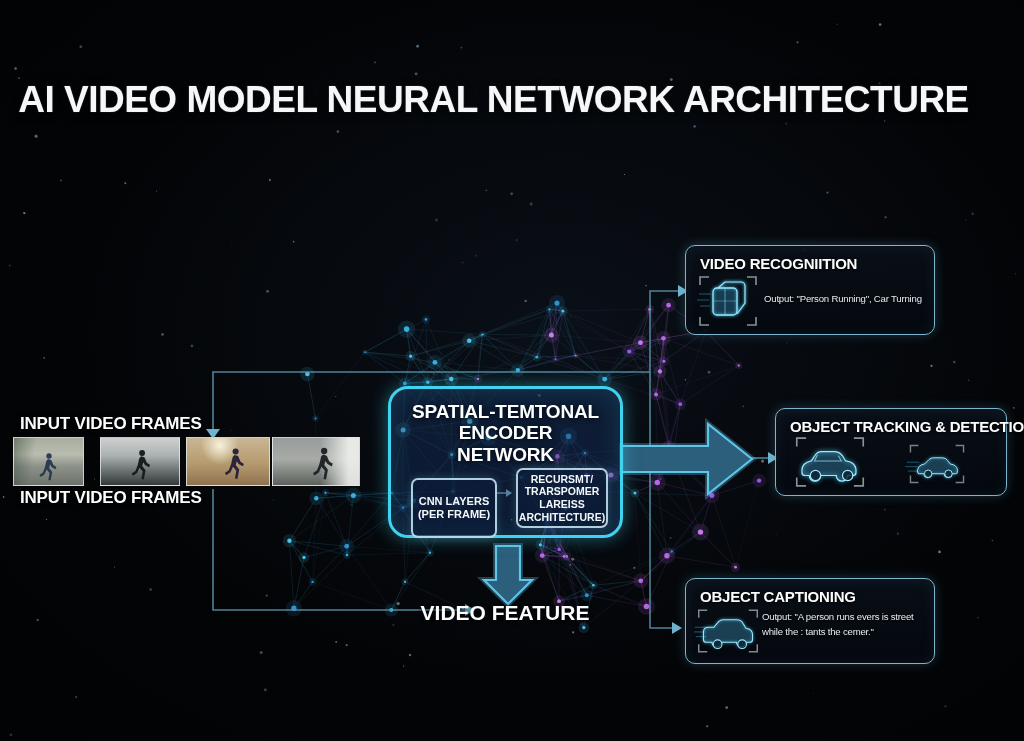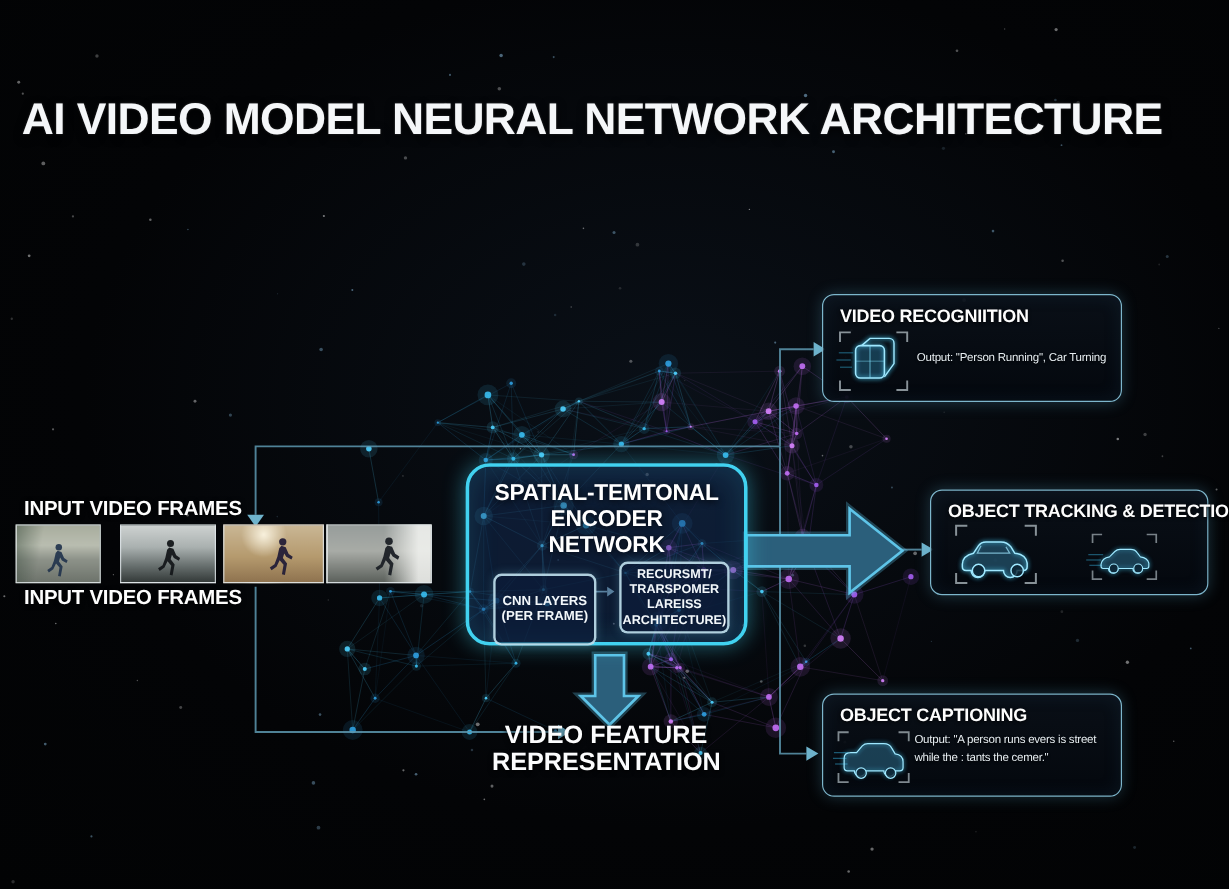--- a/index.html
+++ b/index.html
@@ -864,21 +864,20 @@
         <div>RECURSMT/</div>
         <div>TRARSPOMER</div>
         <div>LAREISS</div>
         <div>ARCHITECTURE)</div>
       </div>
     </div>
   </div>
 
   <div class="feature-label">
     <div>VIDEO FEATURE</div>
-    <div>REPRESENTATION</div>
   </div>
 
   <div class="out-box action-box">
     <div class="box-title">VIDEO RECOGNIITION</div>
     <svg class="holo-icon" viewBox="0 0 64 58" style="left:10px;top:26px;width:64px;height:58px">
       <g stroke="#a9b4ba" fill="none" stroke-width="1.6" opacity=".8">
         <path d="M4,13 V5 H13"></path>
           <path d="M51,5 H60 V13"></path>
           <path d="M60,45 V53 H51"></path>
           <path d="M13,53 H4 V45"></path>

